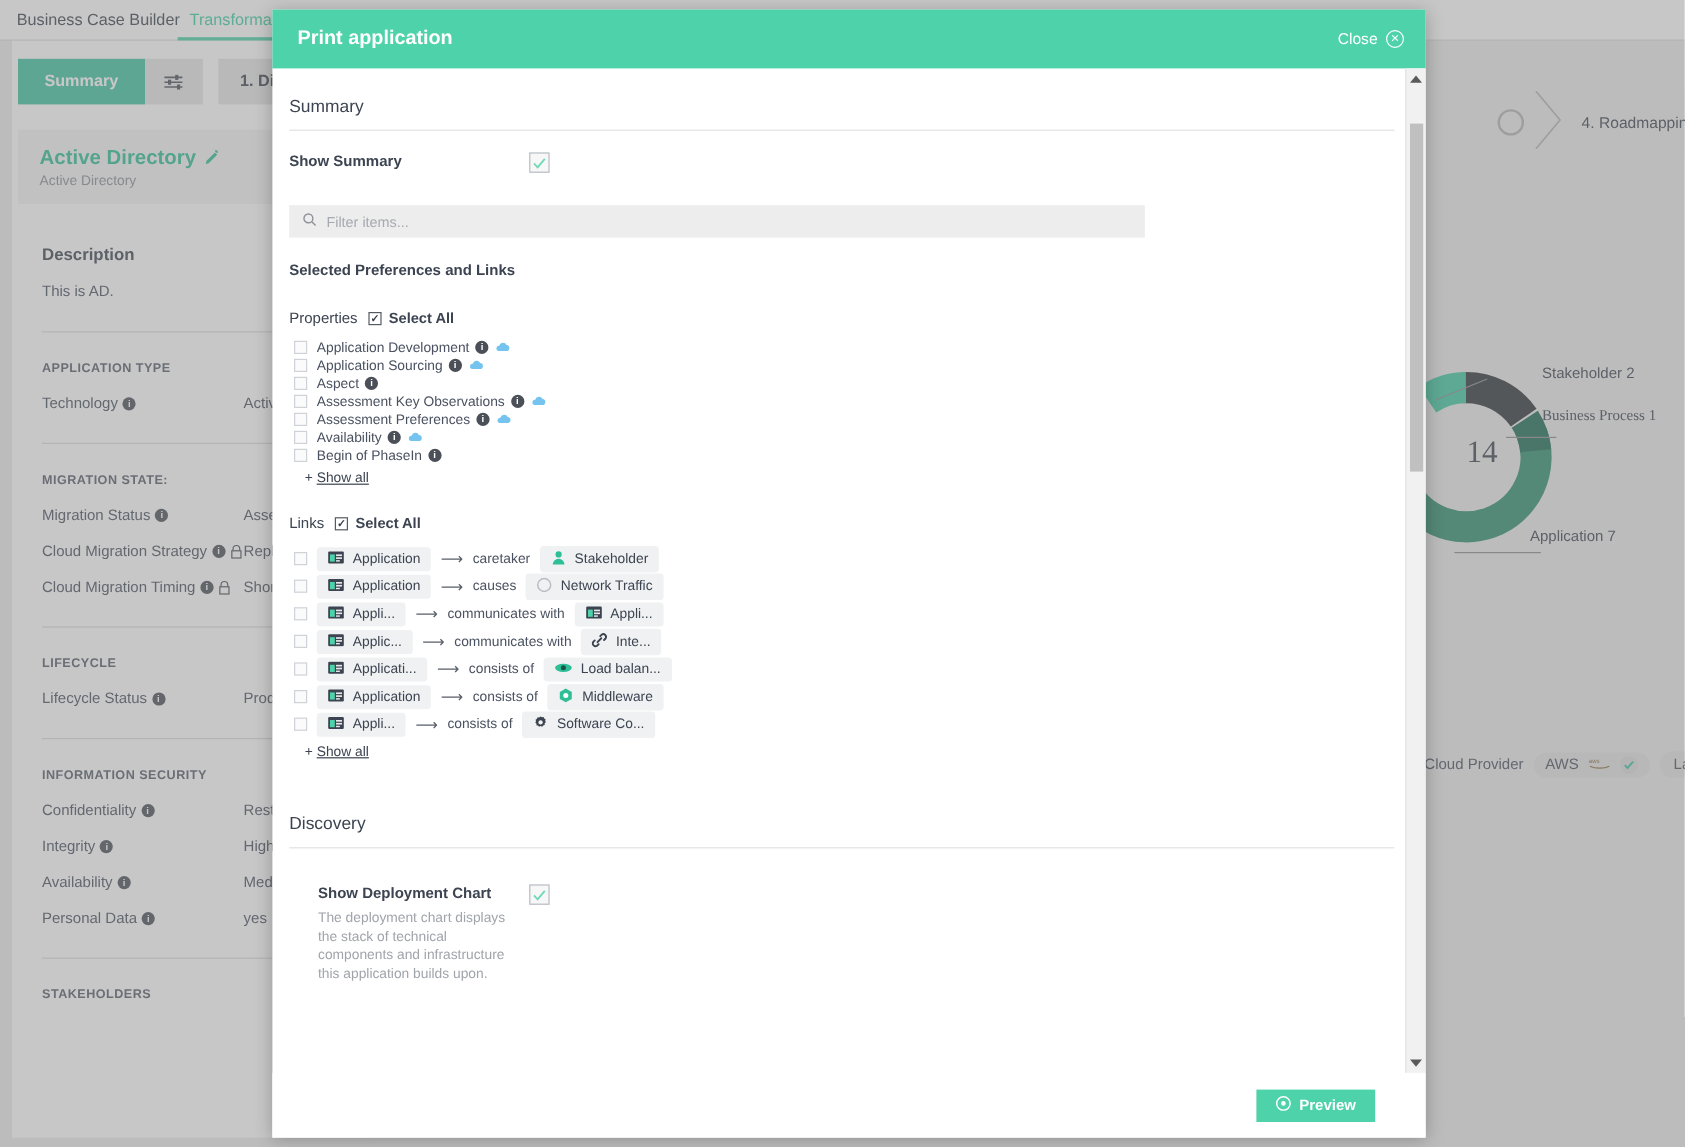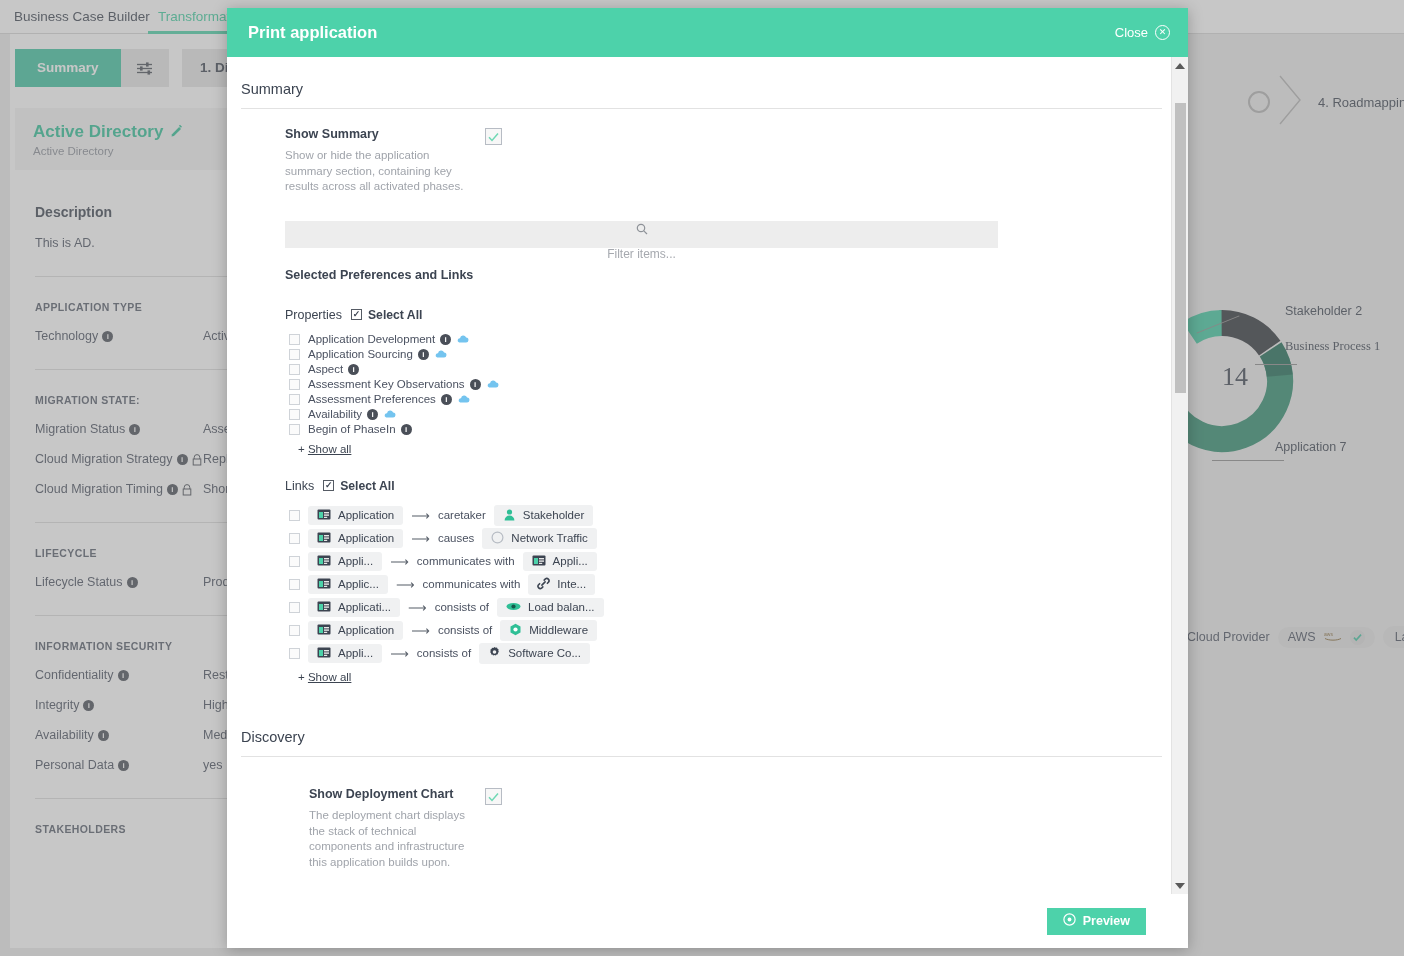--- a/index.html
+++ b/index.html
@@ -146,37 +146,37 @@
     position: relative; flex: 1 1 auto; overflow: hidden;
     padding: 0 26px 0 14px;
   }
   .modal-inner { padding: 0 0 0 0; }
 
   .form-sec-title {
     font-size: 14.5px; color: #3c4451; padding-top: 24px; padding-bottom: 11px;
     border-bottom: 1px solid #e2e2e2; margin-bottom: 0; margin-left: 0;
   }
 
-  .row { display: flex; padding-top: 18px; margin-left: 44px; }
+  .row { display: flex; padding-top: 18px; }
   .row .lhs { width: 200px; padding-right: 16px; }
   .row .lhs.indent { width: 200px; padding-left: 24px; }
   .row-label { font-size: 12.5px; font-weight: bold; color: #3c4451; }
   .row-desc { font-size: 11.5px; color: #a0a4ab; line-height: 1.36; margin-top: 7px; }
   .row .rhs { flex: 1; }
 
   .cb {
     width: 17px; height: 17px; border: 1px solid #b7bcc4; background: #f7f7f7;
     display: inline-flex; align-items: center; justify-content: center;
     cursor: pointer; vertical-align: middle;
   }
   .cb svg { display:block; }
 
   .filter-box {
     height: 27px; background: #ededed; display: flex; align-items: center;
-    gap: 8px; padding: 0 11px; width: 713px; flex-direction: column;
+    gap: 8px; padding: 0 11px; width: 713px;
   }
   .filter-ph { font-size: 12px; color: #a6a9af; }
 
   .sel-head { font-size: 12.5px; font-weight: bold; color: #3c4451; margin-top: 20px; }
 
   .grp-head {
     display: flex; align-items: center; gap: 9px; margin-top: 26px;
     font-size: 12.5px; color: #3c4451;
   }
   .grp-name { font-weight: normal; }
@@ -446,21 +446,20 @@
     </div>
 
     <div class="modal-body">
       <div class="modal-inner">
 
         <div class="form-sec-title">Summary</div>
 
         <div class="row">
           <div class="lhs">
             <div class="row-label">Show Summary</div>
-            <div class="row-desc">Show or hide the application summary section, containing key results across all activated phases.</div>
           </div>
           <div class="rhs">
             <span class="cb">
               <svg width="11" height="10" viewBox="0 0 11 10" aria-hidden="true">
                   <path d="M1 5.2l3 3.2L10 1.4" fill="none" stroke="#6fd8b4" stroke-width="1.5"></path>
                 </svg>
             </span>
           </div>
         </div>
 

